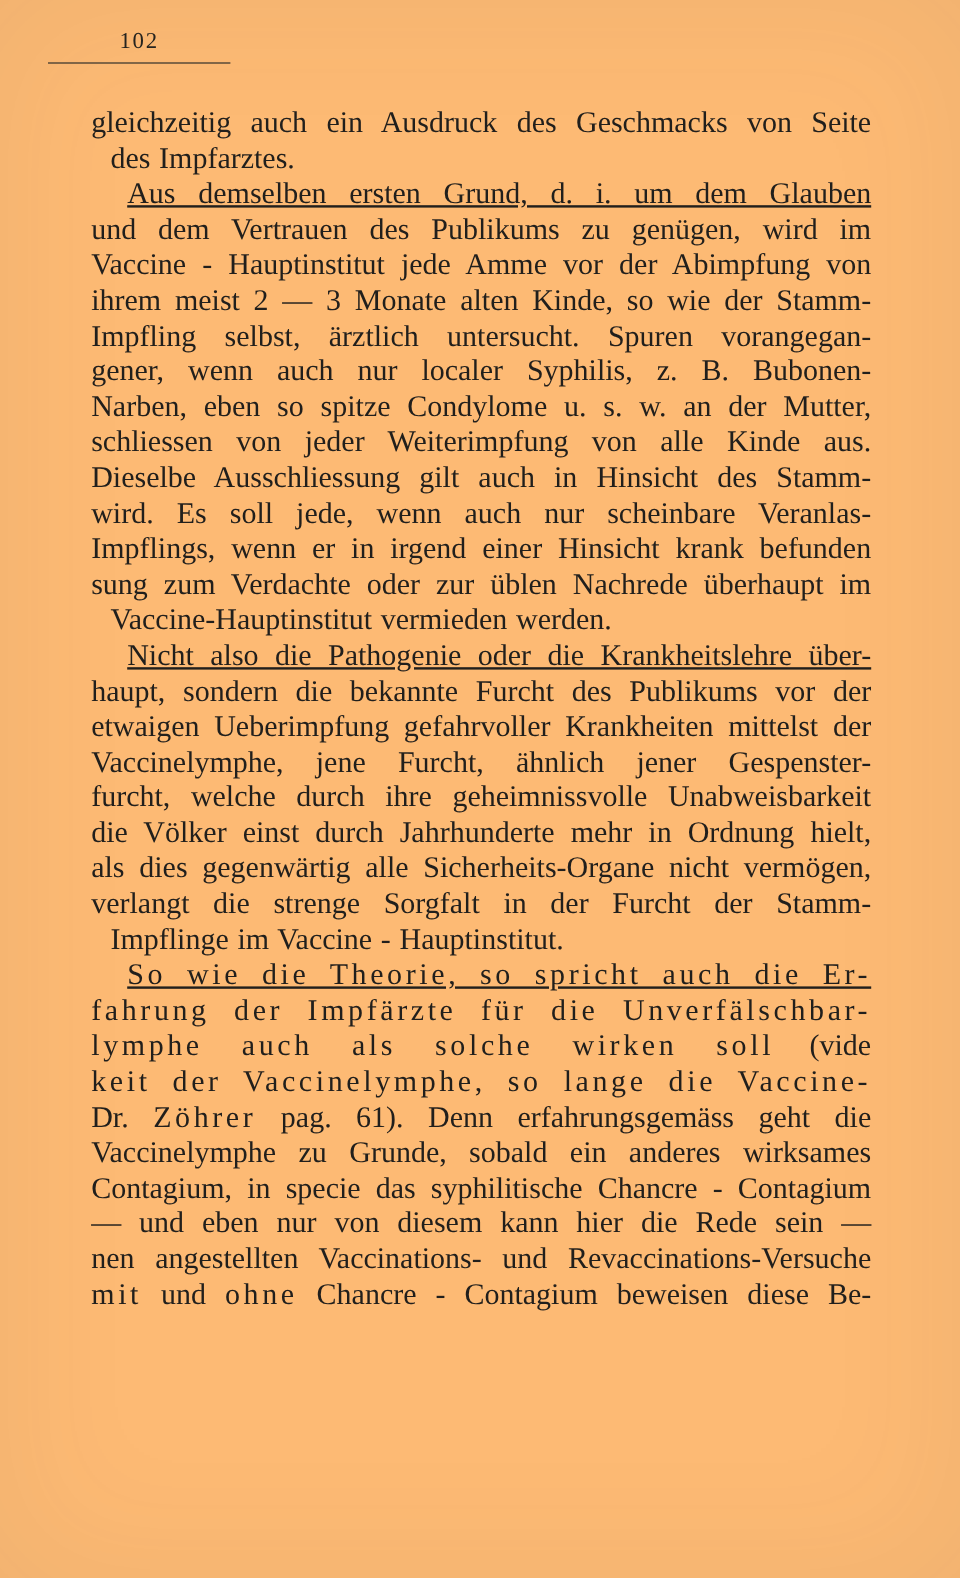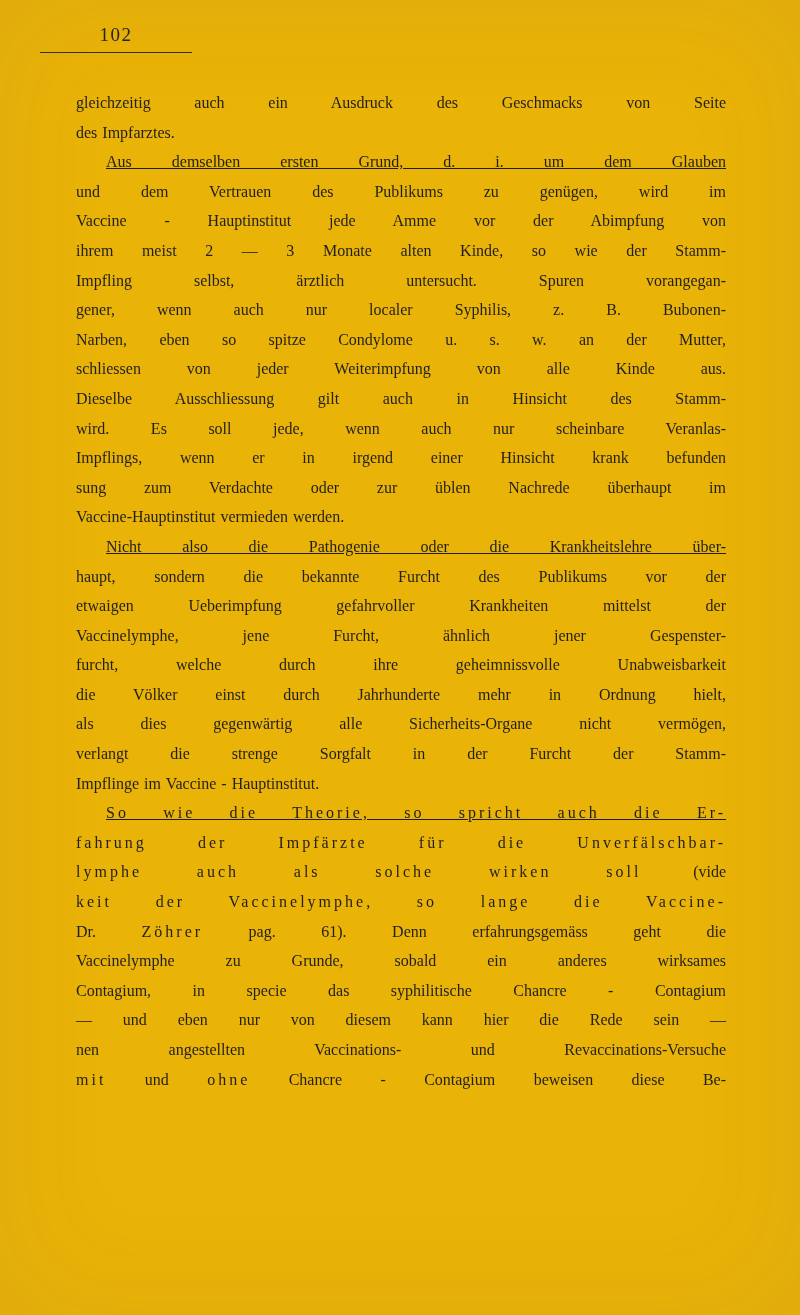--- a/index.html
+++ b/index.html
@@ -9,21 +9,21 @@
   body {
     width: 800px;
     height: 1315px;
     background: #efeeea;
     font-family: "Liberation Serif", serif;
   }
   .page {
     position: relative;
     width: 800px;
     height: 1315px;
-    background: #eab308;
+    background: #fdba74;
     box-shadow: inset 0 0 120px rgba(80,75,60,0.08);
     color: #211f1c;
     overflow: hidden;
   }
   .pagehead {
     position: absolute;
     left: 40px;
     top: 24px;
     width: 152px;
     text-align: center;
@@ -35,30 +35,31 @@
   }
   .rule {
     margin-top: 6px;
     border-top: 1.8px solid #33302a;
   }
   .text {
     position: absolute;
     left: 76px;
     top: 88px;
     width: 650px;
-    font-size: 16px;
+    font-size: 25px;
     line-height: 29.6px;
     word-spacing: 1px;
   }
   .line {
     text-align: justify;
     text-align-last: justify;
   }
   .line.last {
     text-align-last: left;
+    margin-left: 16px;
   }
   .line.indent {
     text-indent: 30px;
     text-decoration: underline;
   }
   .sp {
     letter-spacing: 3px;
   }
 </style>
 </head>

